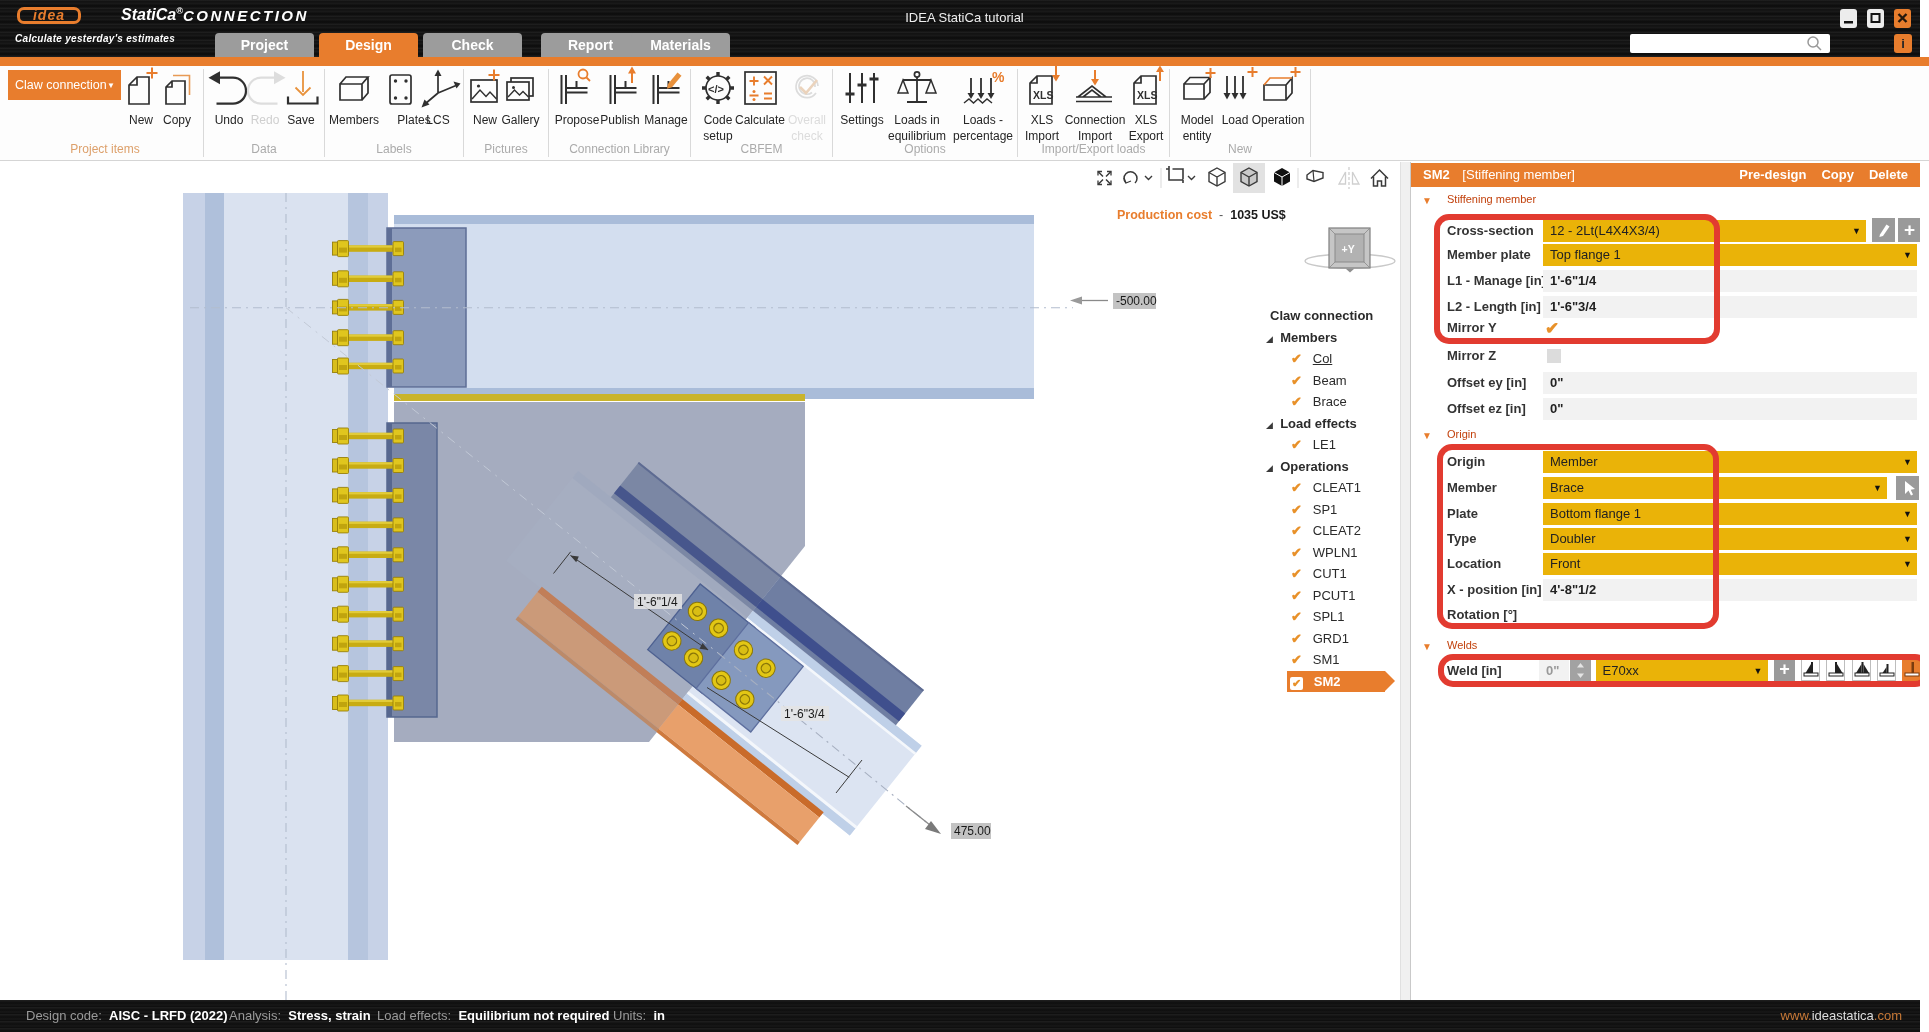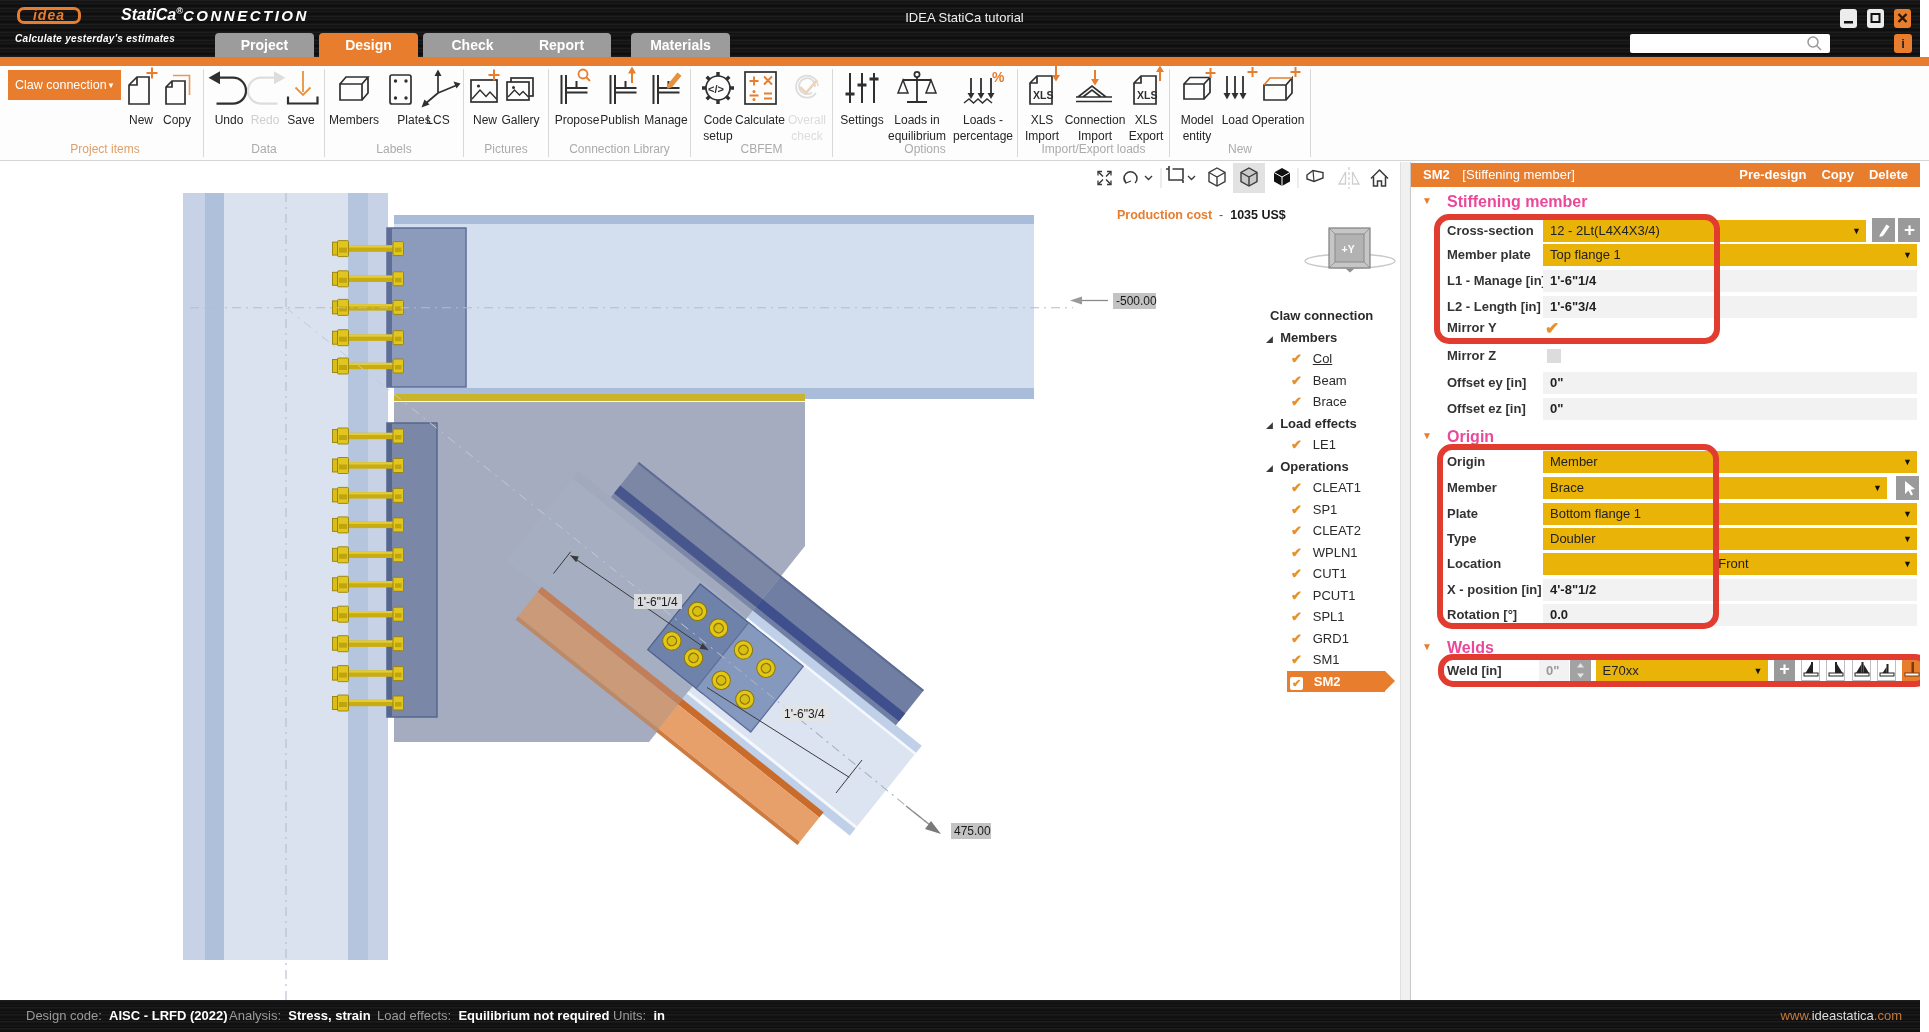--- a/index.html
+++ b/index.html
@@ -58,21 +58,21 @@
 #tree { position:absolute; left:1245px; top:305px; width:160px; font-size:13px; color:#2b2b2b; }
 .trow { position:absolute; height:21px; line-height:21px; white-space:nowrap; }
 .tchk { color:#E8912A; font-weight:bold; font-size:13px; }
 .texp { color:#3a3a3a; font-size:9px; }
 
 
 #panel { position:absolute; left:1410px; top:162px; width:510px; height:838px; background:#fff;
   border-left:1px solid #C9C9C9; overflow:hidden; }
 #phdr { position:absolute; left:0px; top:1px; width:510px; height:24px; background:#E87D2D;
   color:#fff; font-size:13px; line-height:24px; }
-.sechdr { position:absolute; font-size:16px; font-weight:bold; color:#ec4899; }
+.sechdr { position:absolute; font-size:11px; font-weight:normal; color:#c2410c; }
 .sectri { position:absolute; color:#E87D2D; font-size:10px; }
 .plabel { position:absolute; left:36px; font-size:13px; font-weight:bold; color:#333; height:26px; line-height:26px;}
 .pfield { position:absolute; height:22px; line-height:22px; font-size:13px; color:#222;
   background:#eab308; padding-left:7px; }
 .pfield.lite { background:#F2F2F2; font-weight:bold; }
 .pfield .dd { position:absolute; right:5px; top:0; color:#111; font-size:9px; }
 .gbtn { position:absolute; width:23px; height:24px; background:#9A9A9A; color:#fff;
   text-align:center; line-height:24px; font-size:15px; }
 .weldbtn { position:absolute; top:494px; width:19px; height:25px; background:#fff;
   border:1px solid #BDBDBD; }
@@ -106,21 +106,21 @@
           <path d="M4.5 5 L12.5 13 M12.5 5 L4.5 13" stroke="#26180c" stroke-width="2.4"></path>
         </svg></div>
     <div id="searchbox"><svg width="200" height="19">
           <circle cx="183" cy="8" r="5" fill="none" stroke="#999" stroke-width="1.5"></circle>
           <line x1="186.5" y1="11.5" x2="191" y2="16" stroke="#999" stroke-width="1.5"></line>
         </svg></div>
     <div id="ibtn">i</div>
     <div class="tab" style="left:215px;">Project</div>
     <div class="tab active" style="left:319px;">Design</div>
     <div class="tab" style="left:423px;">Check</div>
-    <div class="tab" style="left:512px;">Report</div>
+    <div class="tab" style="left:541px;">Report</div>
     <div class="tab" style="left:631px;">Materials</div>
   </div>
   <div id="orangebar"></div>
 
   <div id="ribbon">
     <div id="clawbtn" style="font-size:12.5px;">Claw connection<span class="caret">▼</span></div>
     <div id="ribbon-icons">
     <svg width="1410" height="95" viewBox="0 66 1410 95" style="position:absolute;left:0;top:0;">
       <g stroke="#2F2F2F" stroke-width="1.7" fill="none">
 
@@ -630,25 +630,24 @@
     <div class="plabel" style="top:312.8px;">Member</div>
     <div class="pfield" style="left:132px; top:314.8px; width:344px;">Brace<span class="dd">▼</span></div>
     <div class="gbtn" style="left:485px; top:313.8px;"><svg width="23" height="24">
           <path d="M9,5 L9,18 L12.5,14.5 L15,19.5 L17,18.5 L14.7,13.7 L19,13z" fill="#fff"></path>
         </svg></div>
     <div class="plabel" style="top:338.6px;">Plate</div>
     <div class="pfield" style="left:132px; top:340.6px; width:374px;">Bottom flange 1<span class="dd">▼</span></div>
     <div class="plabel" style="top:363.6px;">Type</div>
     <div class="pfield" style="left:132px; top:365.6px; width:374px;">Doubler<span class="dd">▼</span></div>
     <div class="plabel" style="top:388.8px;">Location</div>
-    <div class="pfield" style="left:132px; top:390.8px; width:374px;text-align:center;">Front<span class="dd">▼</span></div>
+    <div class="pfield" style="left:132px; top:390.8px; width:374px;">Front<span class="dd">▼</span></div>
     <div class="plabel" style="top:414.6px;">X - position [in]</div>
     <div class="pfield lite" style="left:132px; top:416.6px; width:374px;">4'-8"1/2</div>
     <div class="plabel" style="top:439.8px;">Rotation [°]</div>
-    <div class="pfield lite" style="left:132px; top:441.8px; width:374px;">0.0</div>
 
     <span class="sectri" style="left:11px; top:479px;">▼</span>
     <div class="sechdr" style="left:36px; top:477px;">Welds</div>
     <div class="plabel" style="top:496px;">Weld [in]</div>
     <div class="pfield lite" style="left:128px; top:498px; width:30px; color:#999;">0"</div>
     <div style="position:absolute; left:158.7px; top:497px; width:21px; height:23px; background:#A2A2A2;">
       <svg width="21" height="23">
           <polygon points="10.5,4 14,8.5 7,8.5" fill="#E4E4E4"></polygon>
           <polygon points="10.5,19 14,14.5 7,14.5" fill="#E4E4E4"></polygon>
         </svg>

